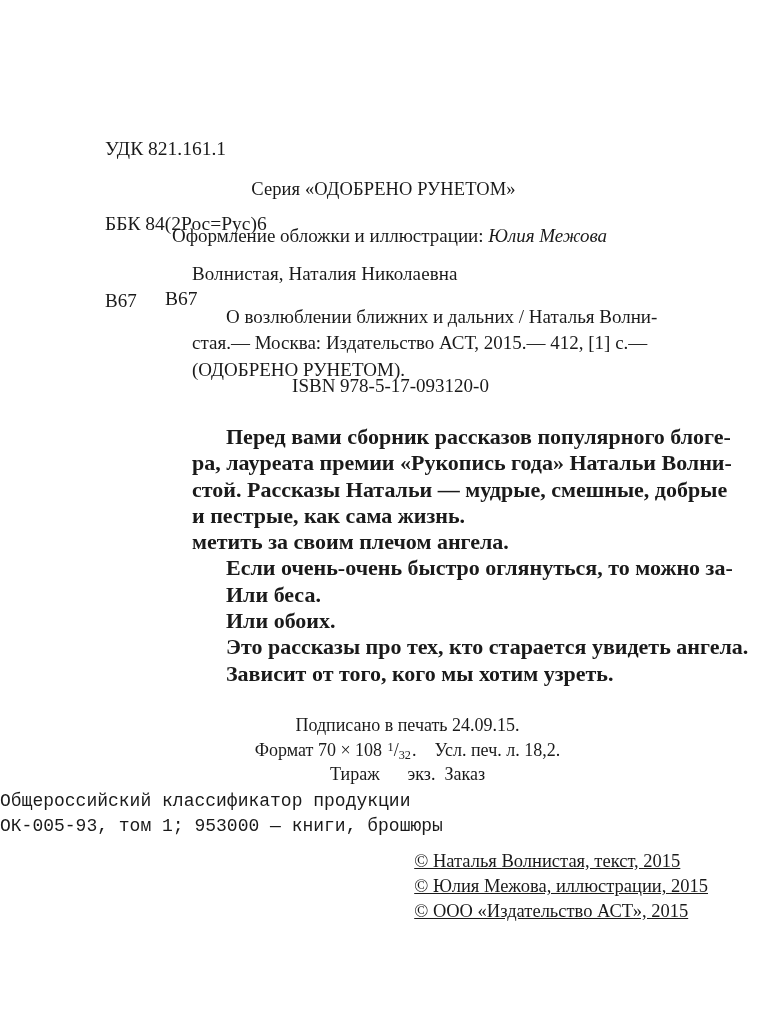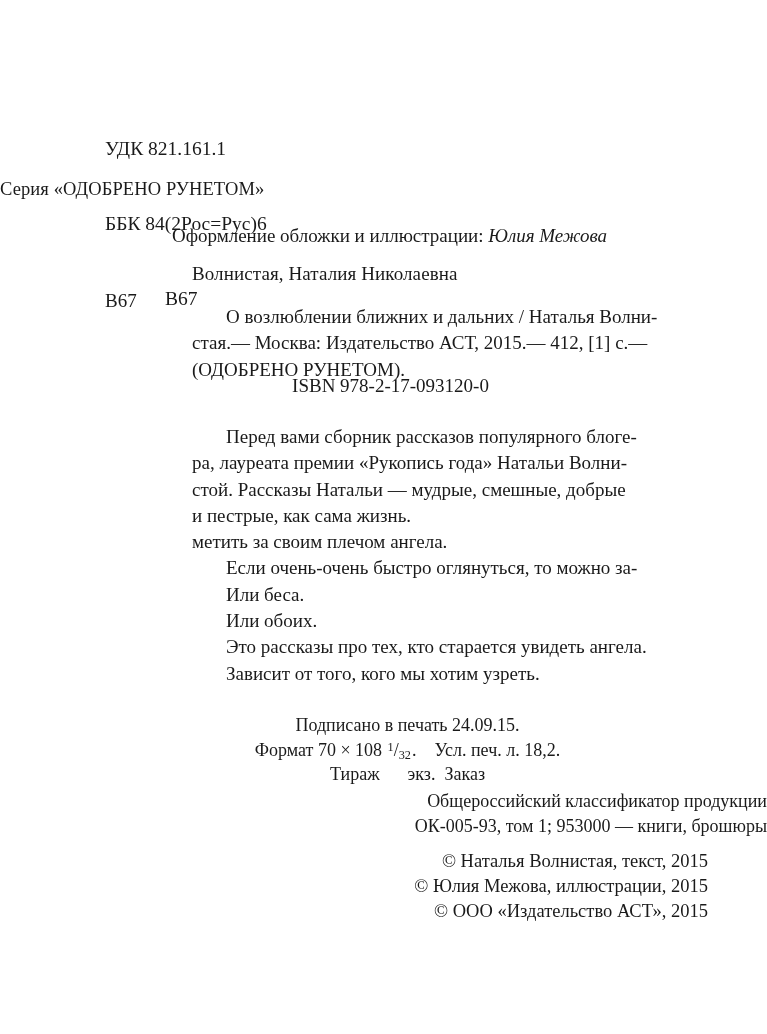--- a/index.html
+++ b/index.html
@@ -37,21 +37,21 @@
   }
   .codes .code-line { display: block; }
   .codes .code-indent { padding-left: 60px; }
 
   
   .series {
     position: absolute;
     left: 0;
     right: 0;
     top: 179px;
-    text-align: left;
+    text-align: center;
     font-size: 18.5px;
     letter-spacing: 0.1px;
   }
 
   
   .cover-credit {
     position: absolute;
     left: 12px;
     right: 0;
     top: 225px;
@@ -97,22 +97,23 @@
     font-size: 19px;
     padding-left: 14px;
   }
 
   
   .annotation {
     position: absolute;
     left: 192px;
     top: 424px;
     width: 518px;
-    font-size: 19px;
+    font-size: 22px;
     line-height: 26.3px;
+    font-weight: bold;
   }
   .annotation p { margin: 0; }
   .annotation .ln { display: block; white-space: pre; }
   .annotation .ln-ind { text-indent: 34px; }
   .annotation .gap { margin-top: 25px; }
 
   
   .imprint {
     position: absolute;
     left: 0;
@@ -143,34 +144,36 @@
   }
   .imprint .sp-wide { display: inline-block; width: 28px; }
   .imprint .sp-med { display: inline-block; width: 9px; }
 
   
   .classifier {
     position: absolute;
     left: 0;
     right: 0;
     top: 789px;
-    text-align: right;
+    text-align: left;
     font-size: 18px;
     line-height: 24.5px;
+    font-family: Liberation Mono, monospace;
   }
   .classifier .ln { display: block; }
 
   
   .copyright {
     position: absolute;
     right: 59px;
     top: 849px;
-    text-align: right;
+    text-align: left;
     font-size: 18.5px;
     line-height: 25px;
+    text-decoration: underline;
   }
   .copyright .ln { display: block; white-space: pre; }
 </style>
 </head>
 <body>
 
 <div class="page">
 
   <div class="codes">
     <span class="code-line">УДК 821.161.1</span>
@@ -185,21 +188,21 @@
   <div class="bib-index">В67</div>
   <div class="bib-body">
     <span class="bib-author">Волнистая, Наталия Николаевна</span>
     <span class="bib-desc">
       <span class="ln ln-first">О возлюблении ближних и дальних / Наталья Волни-</span>
       <span class="ln">стая.— Москва: Издательство АСТ, 2015.— 412, [1] с.—</span>
       <span class="ln">(ОДОБРЕНО РУНЕТОМ).</span>
     </span>
   </div>
 
-  <div class="isbn">ISBN 978-2-17-093120-0</div>
+  <div class="isbn">ISBN 978-5-17-093120-0</div>
 
   <div class="annotation">
     <p>
       <span class="ln ln-ind">Перед вами сборник рассказов популярного блоге-</span>
       <span class="ln">ра, лауреата премии «Рукопись года» Натальи Волни-</span>
       <span class="ln">стой. Рассказы Натальи — мудрые, смешные, добрые</span>
       <span class="ln">и пестрые, как сама жизнь.</span>
     </p>
     <p>
       <span class="ln">метить за своим плечом ангела.</span>

